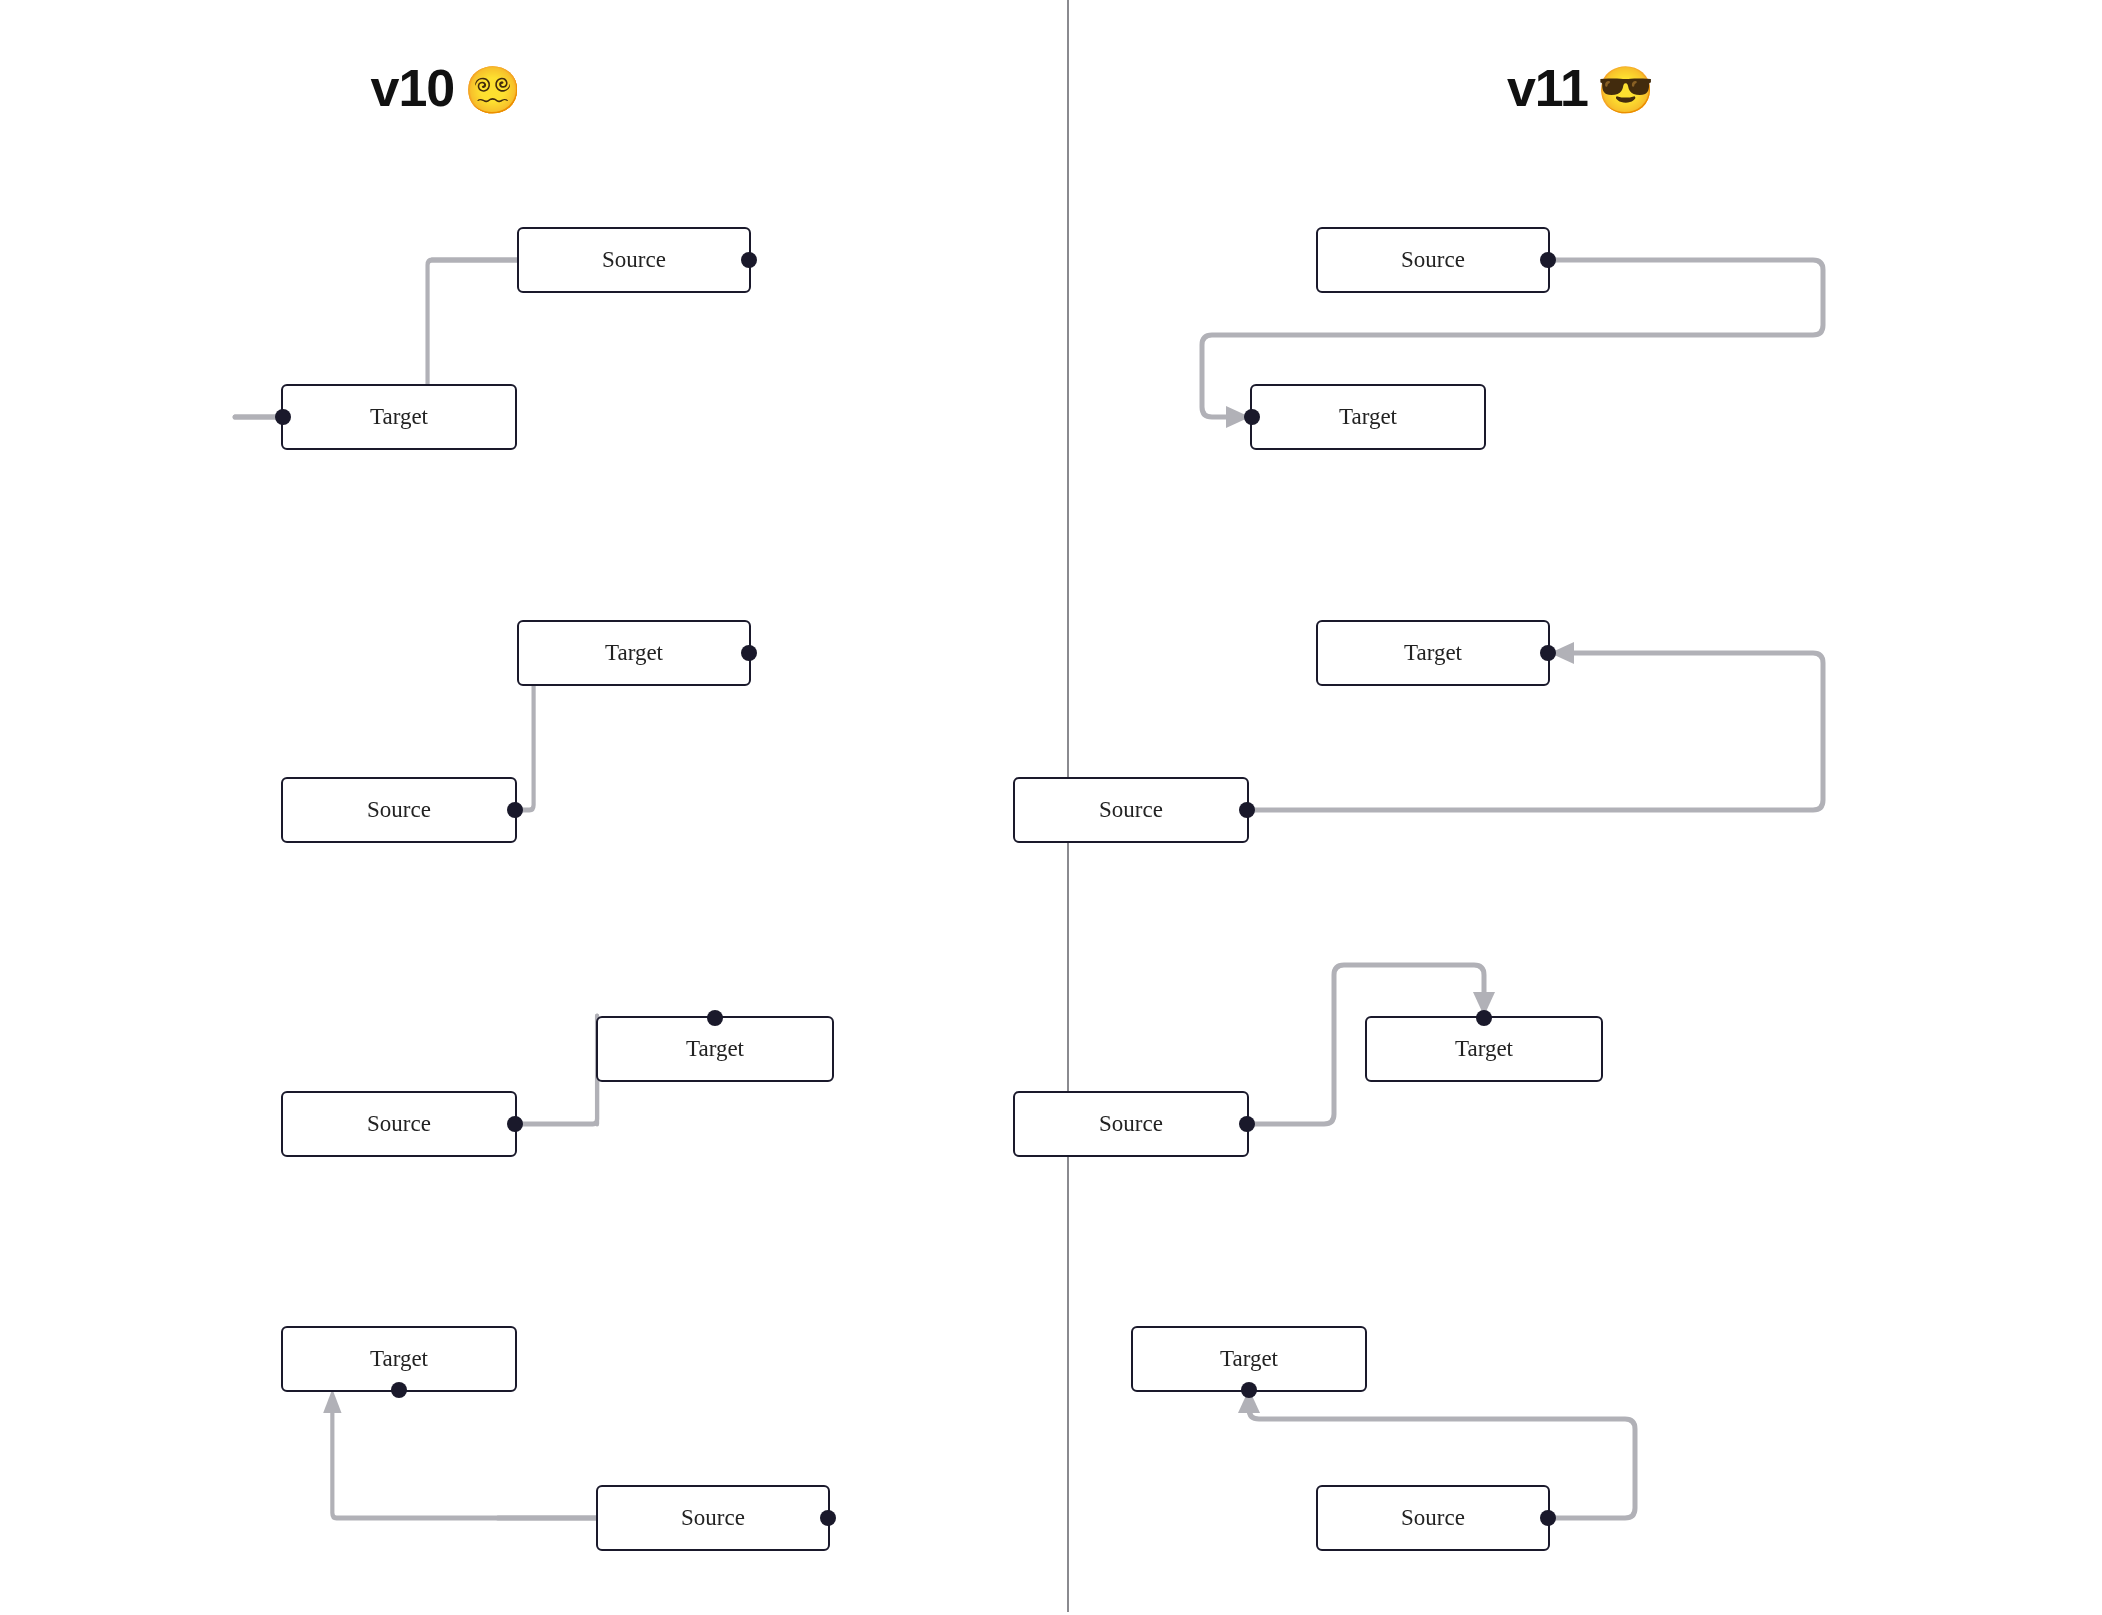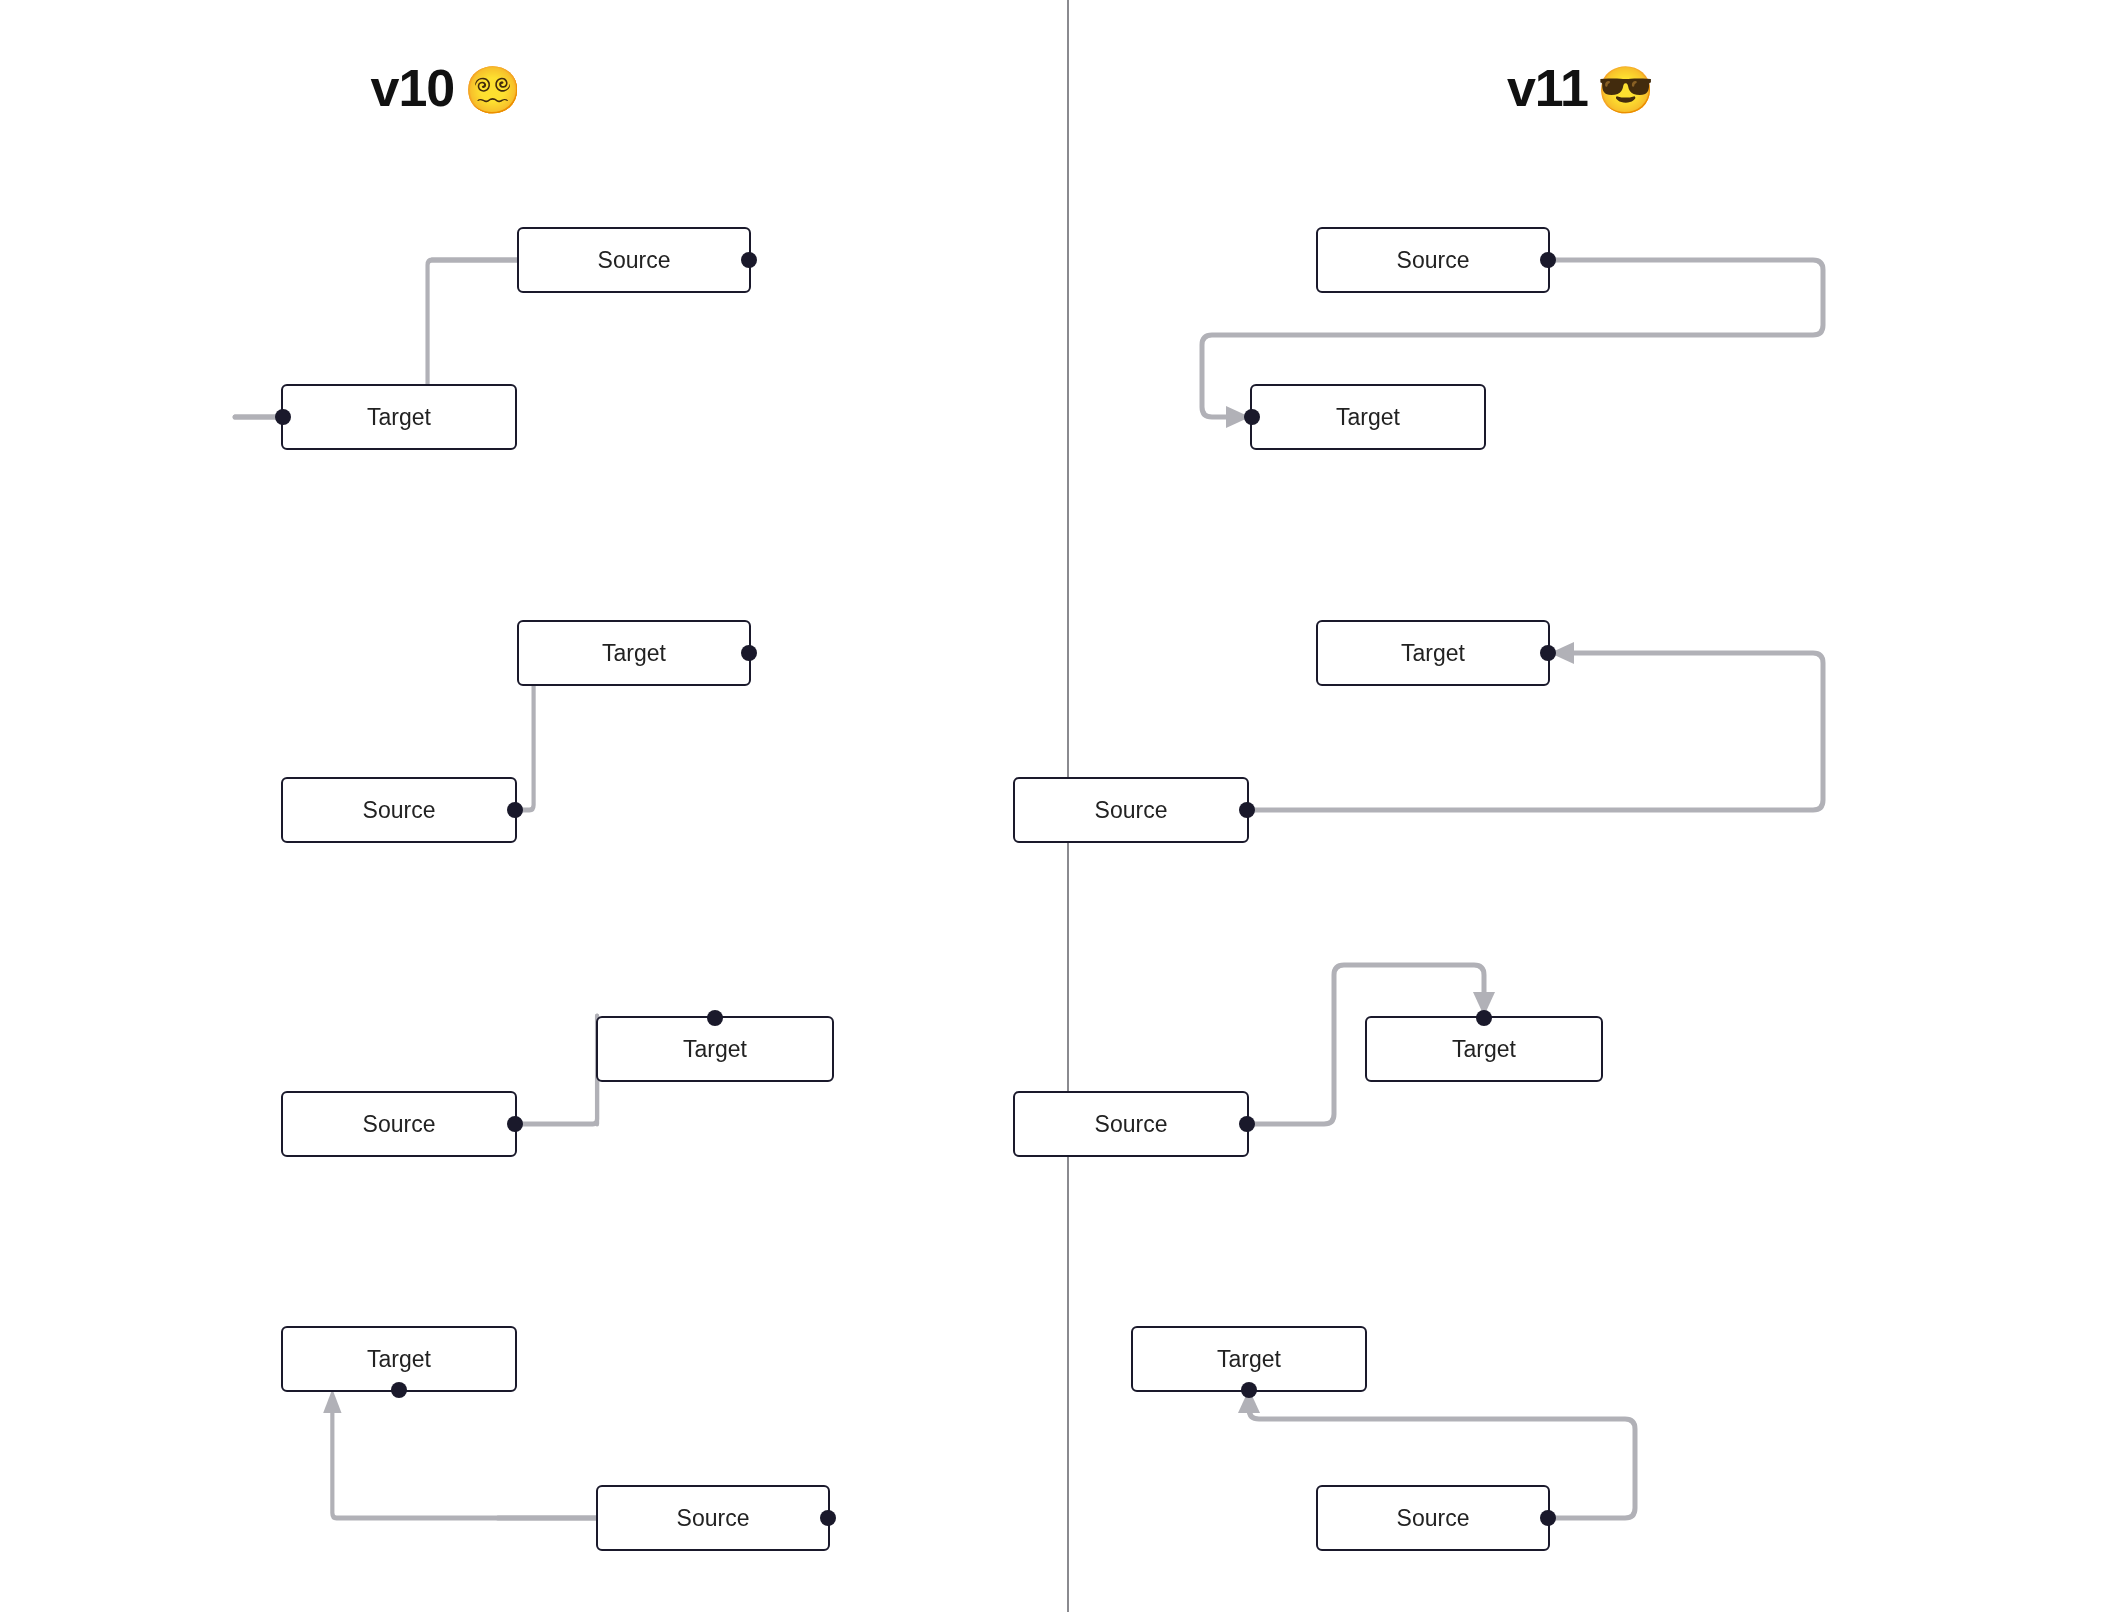--- a/index.html
+++ b/index.html
@@ -56,21 +56,21 @@
     border: 2px solid #1a192b;
     border-radius: 6px;
     background: #ffffff;
     display: flex;
     align-items: center;
     justify-content: center;
     font-size: 23px;
     color: #222222;
     z-index: 3;
   }
-  .node .label { pointer-events: none; }
+  .node .label { pointer-events: none; font-family: Liberation Serif, serif; }
 
   .handle {
     position: absolute;
     width: 16px;
     height: 16px;
     border-radius: 50%;
     background: #1a192b;
     z-index: 5;
   }
   .handle.right  { right: -8px; top: 50%; margin-top: -8px; }

